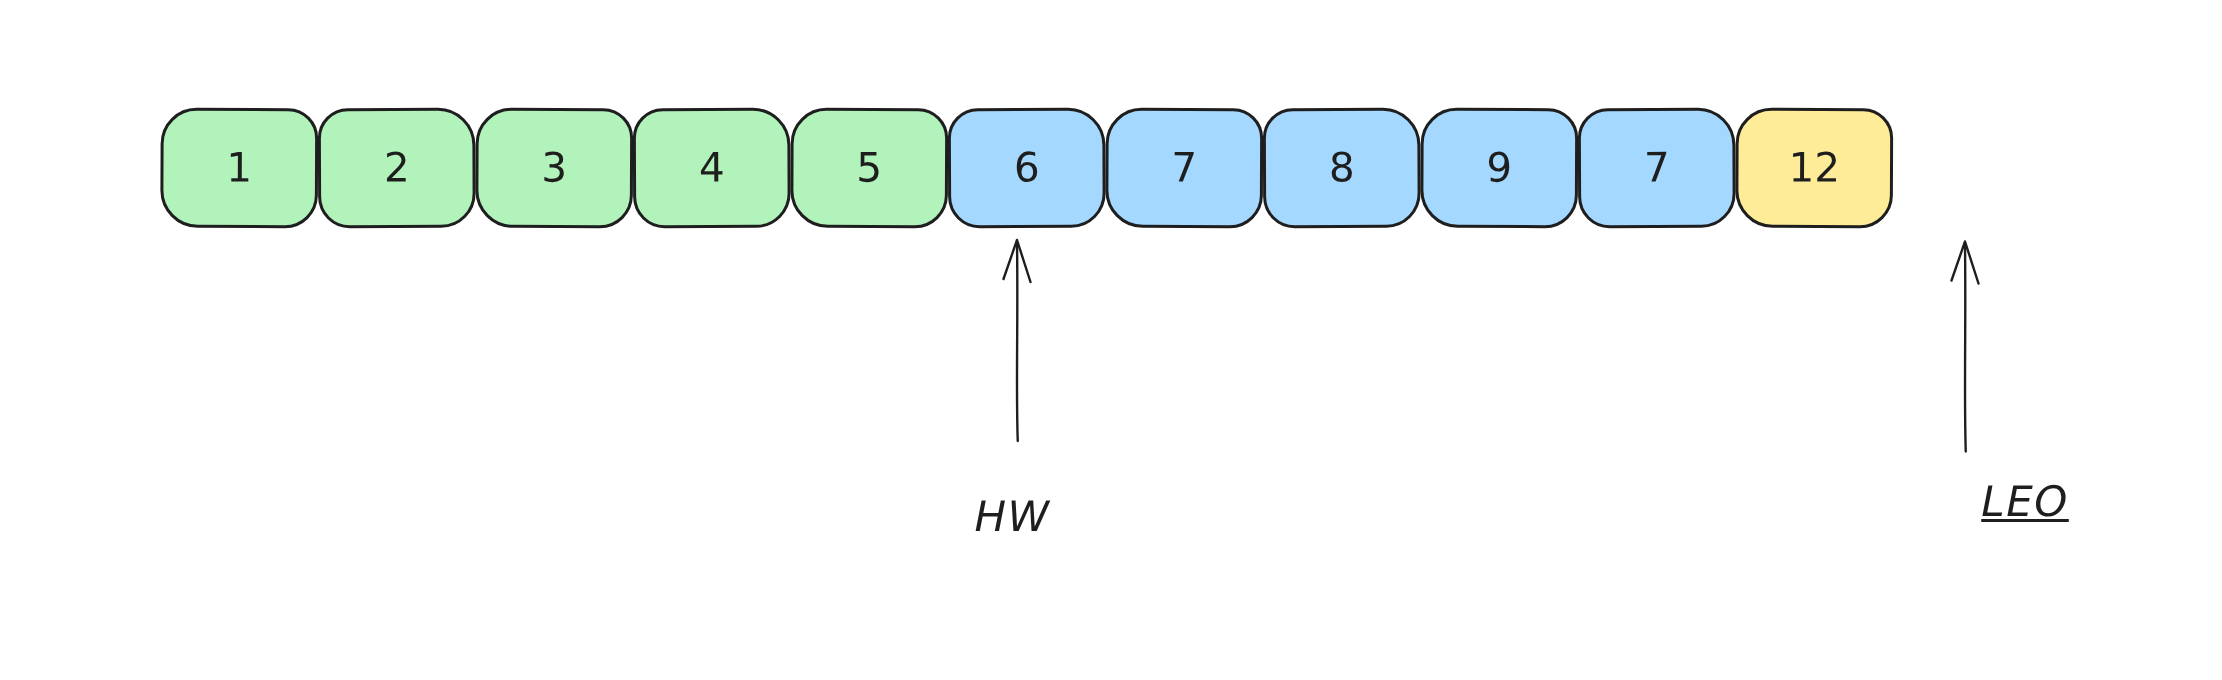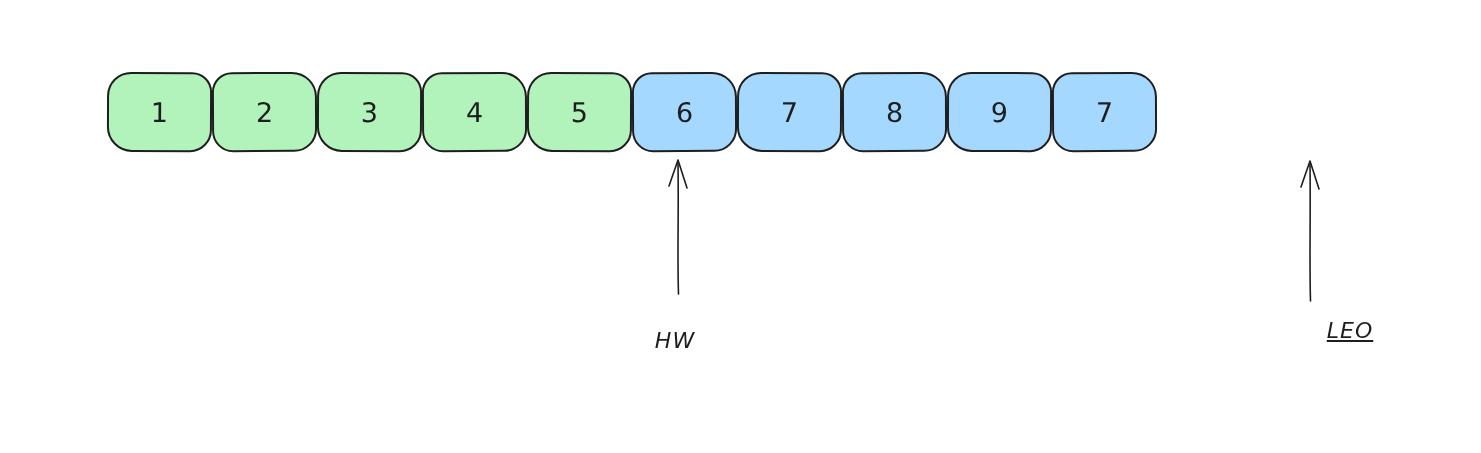--- a/index.html
+++ b/index.html
@@ -39,21 +39,21 @@
   .box:nth-child(even) { transform: rotate(-0.25deg); border-radius: 20px 25px 23px 21px; }
   .annotation {
     position: absolute;
   }
   .annotation svg {
     display: block;
   }
   .annotation-label {
     position: absolute;
     text-align: center;
-    font-size: 22px;
+    font-size: 28px;
     font-style: italic;
     letter-spacing: 1px;
     color: #1e1e1e;
   }
 </style>
 </head>
 <body>
 
 <div class="canvas">
 
@@ -61,20 +61,21 @@
     <div class="box" style="background: rgb(178, 242, 187);">1</div>
     <div class="box" style="background: rgb(178, 242, 187);">2</div>
     <div class="box" style="background: rgb(178, 242, 187);">3</div>
     <div class="box" style="background: rgb(178, 242, 187);">4</div>
     <div class="box" style="background: rgb(178, 242, 187);">5</div>
     <div class="box" style="background: rgb(165, 216, 255);">6</div>
     <div class="box" style="background: rgb(165, 216, 255);">7</div>
     <div class="box" style="background: rgb(165, 216, 255);">8</div>
     <div class="box" style="background: rgb(165, 216, 255);">9</div>
     <div class="box" style="background: rgb(165, 216, 255);">7</div>
+    <div class="box" style="background: rgb(255, 236, 153);">12</div>
   </div>
 
   <div class="annotation" style="left:663px; top:156px;">
     <svg width="30" height="140" viewBox="0 0 30 140">
       <path d="M15.5 138 C14.2 100, 15.8 60, 15 6" fill="none" stroke="#1e1e1e" stroke-width="1.6" stroke-linecap="round"></path>
       <path d="M15 4 L6 30 M15 4 L24 32" fill="none" stroke="#1e1e1e" stroke-width="1.6" stroke-linecap="round"></path>
     </svg>
   </div>
   <div class="annotation-label" style="left:645px; top:328px; width:60px;">HW</div>
 

